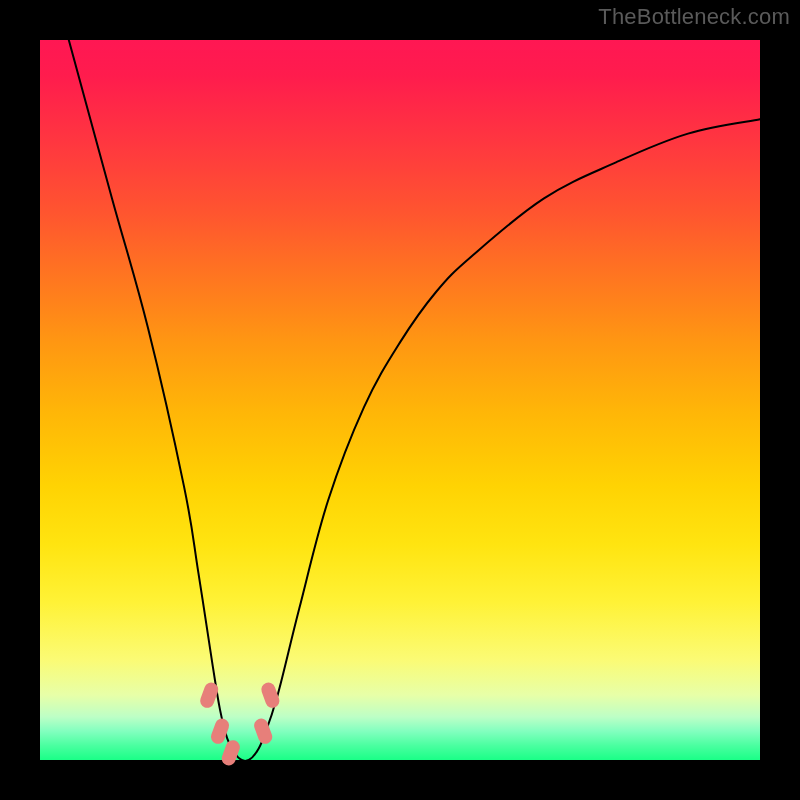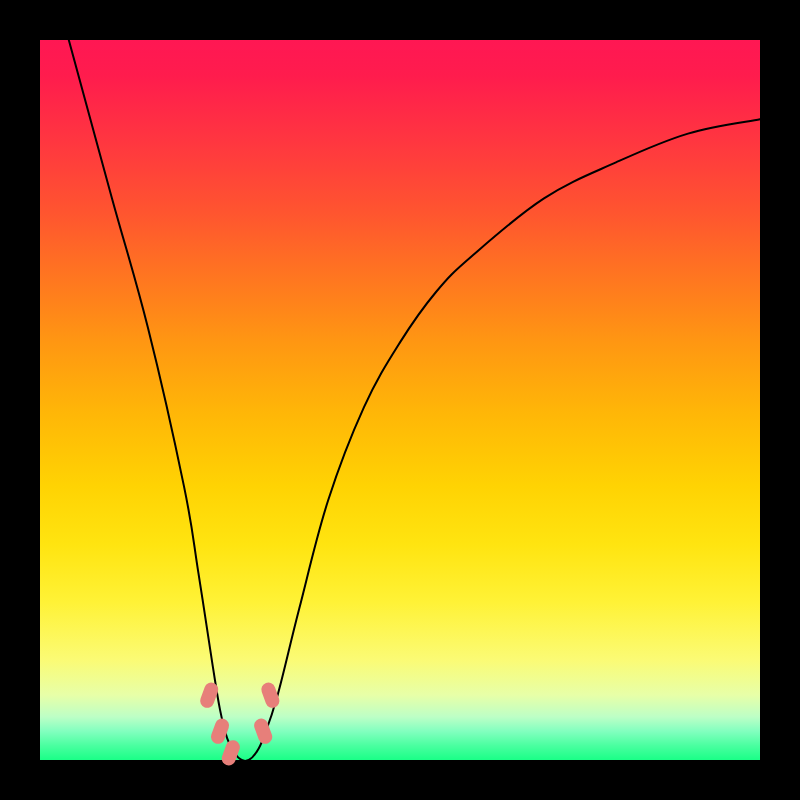--- a/index.html
+++ b/index.html
@@ -69,20 +69,21 @@
   .marker {
     fill: #e77f7a;
     stroke: none;
   }
 </style>
 </head>
 <body>
 
 <div class="frame">
 
+  <div class="watermark">TheBottleneck.com</div>
 
   <div class="plot-area">
     <svg class="curve" viewBox="0 0 720 720">
       <path class="curve-path" d="M 28.8 0.0 C 36.6 28.5, 57.7 106.6, 72.0 158.4 C 86.3 210.2, 95.0 236.2, 108.0 288.0 C 121.0 339.8, 134.9 402.3, 144.0 446.4 C 153.1 490.5, 153.2 500.4, 158.4 532.8 C 163.6 565.2, 168.9 601.8, 172.8 626.4 C 176.7 651.0, 177.4 656.6, 180.0 669.6 C 182.6 682.6, 184.6 690.6, 187.2 698.4 C 189.8 706.2, 191.8 708.9, 194.4 712.8 C 197.0 716.7, 199.0 718.7, 201.6 720.0 C 204.2 721.3, 206.2 721.3, 208.8 720.0 C 211.4 718.7, 213.4 716.7, 216.0 712.8 C 218.6 708.9, 219.3 708.8, 223.2 698.4 C 227.1 688.0, 231.1 678.5, 237.6 655.2 C 244.1 631.9, 250.1 603.8, 259.2 568.8 C 268.3 533.8, 276.3 497.1, 288.0 460.8 C 299.7 424.5, 311.0 395.7, 324.0 367.2 C 337.0 338.7, 347.0 323.1, 360.0 302.4 C 373.0 281.7, 383.0 267.6, 396.0 252.0 C 409.0 236.4, 412.6 232.8, 432.0 216.0 C 451.4 199.2, 478.1 175.2, 504.0 158.4 C 529.9 141.6, 550.1 134.1, 576.0 122.4 C 601.9 110.7, 622.1 101.4, 648.0 93.6 C 673.9 85.8, 707.0 81.8, 720.0 79.2"></path>
       <g>
           <rect x="162.2" y="642.2" width="14" height="26" rx="7" class="marker" transform="rotate(20 169.2 655.2)"></rect>
           <rect x="173.0" y="678.2" width="14" height="26" rx="7" class="marker" transform="rotate(20 180 691.2)"></rect>
           <rect x="183.8" y="699.8" width="14" height="26" rx="7" class="marker" transform="rotate(20 190.8 712.8)"></rect>
           <rect x="216.2" y="678.2" width="14" height="26" rx="7" class="marker" transform="rotate(-20 223.2 691.2)"></rect>
           <rect x="223.4" y="642.2" width="14" height="26" rx="7" class="marker" transform="rotate(-20 230.4 655.2)"></rect>

